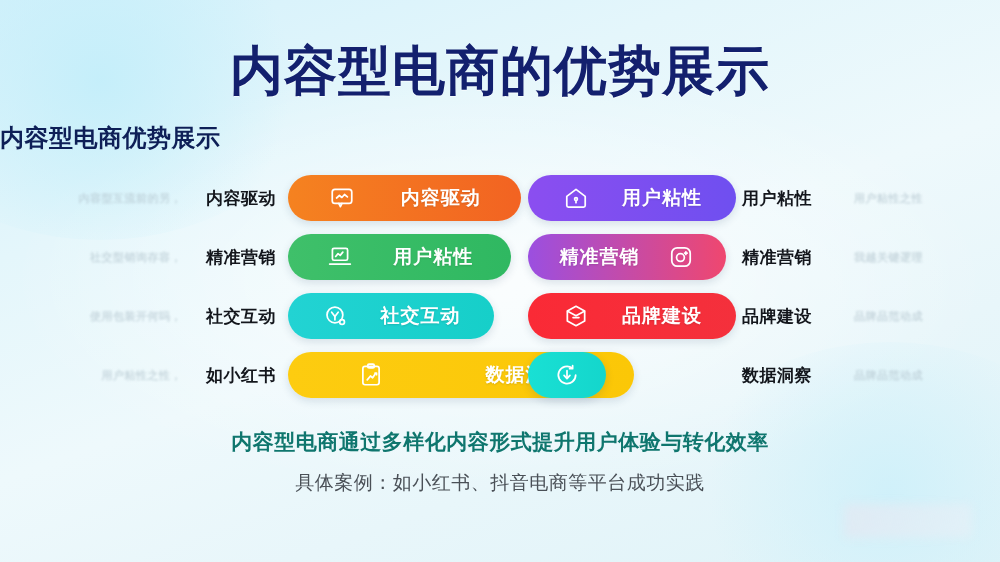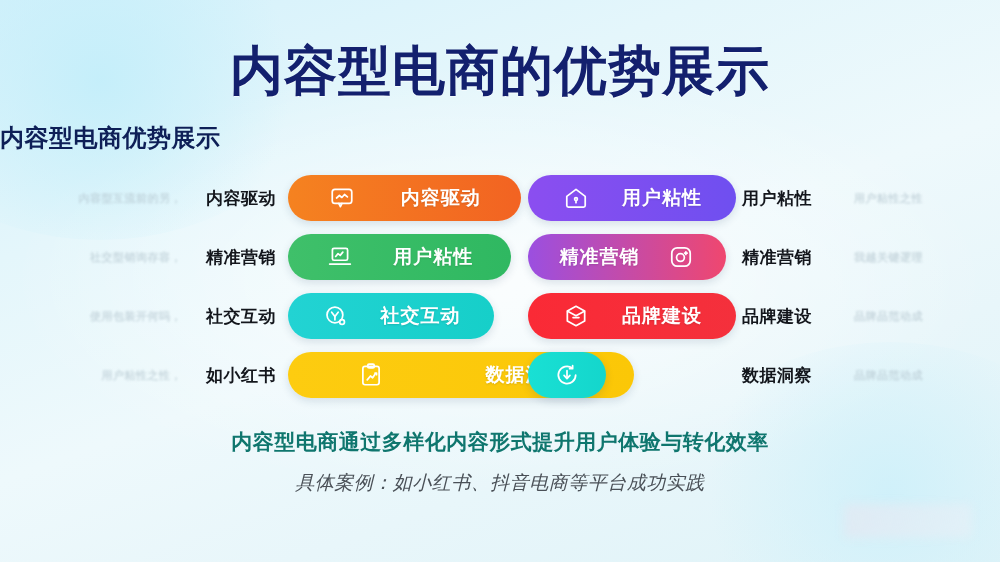--- a/index.html
+++ b/index.html
@@ -164,21 +164,20 @@
     letter-spacing: 0.5px;
   }
   .footer-sub {
     position: absolute;
     left: 0; right: 0; top: 470px;
     text-align: center;
     font-size: 19px;
     font-weight: 400;
     color: #4a5057;
     letter-spacing: 0.5px;
-    font-style: italic;
   }
 
   
   .watermark {
     position: absolute;
     right: 28px;
     bottom: 24px;
     width: 128px;
     height: 34px;
     border-radius: 4px;

